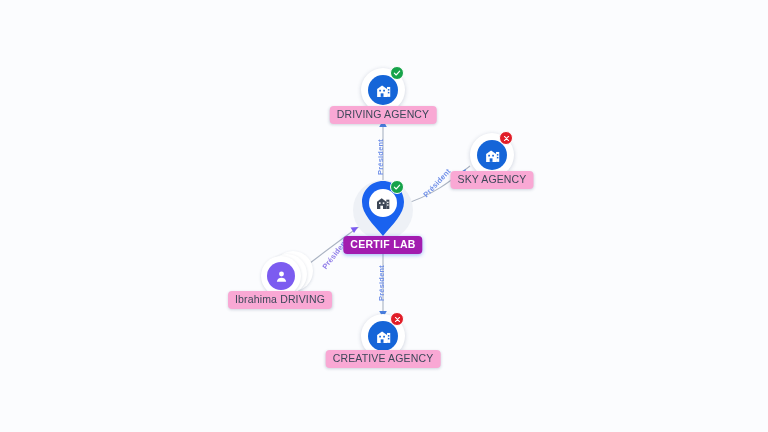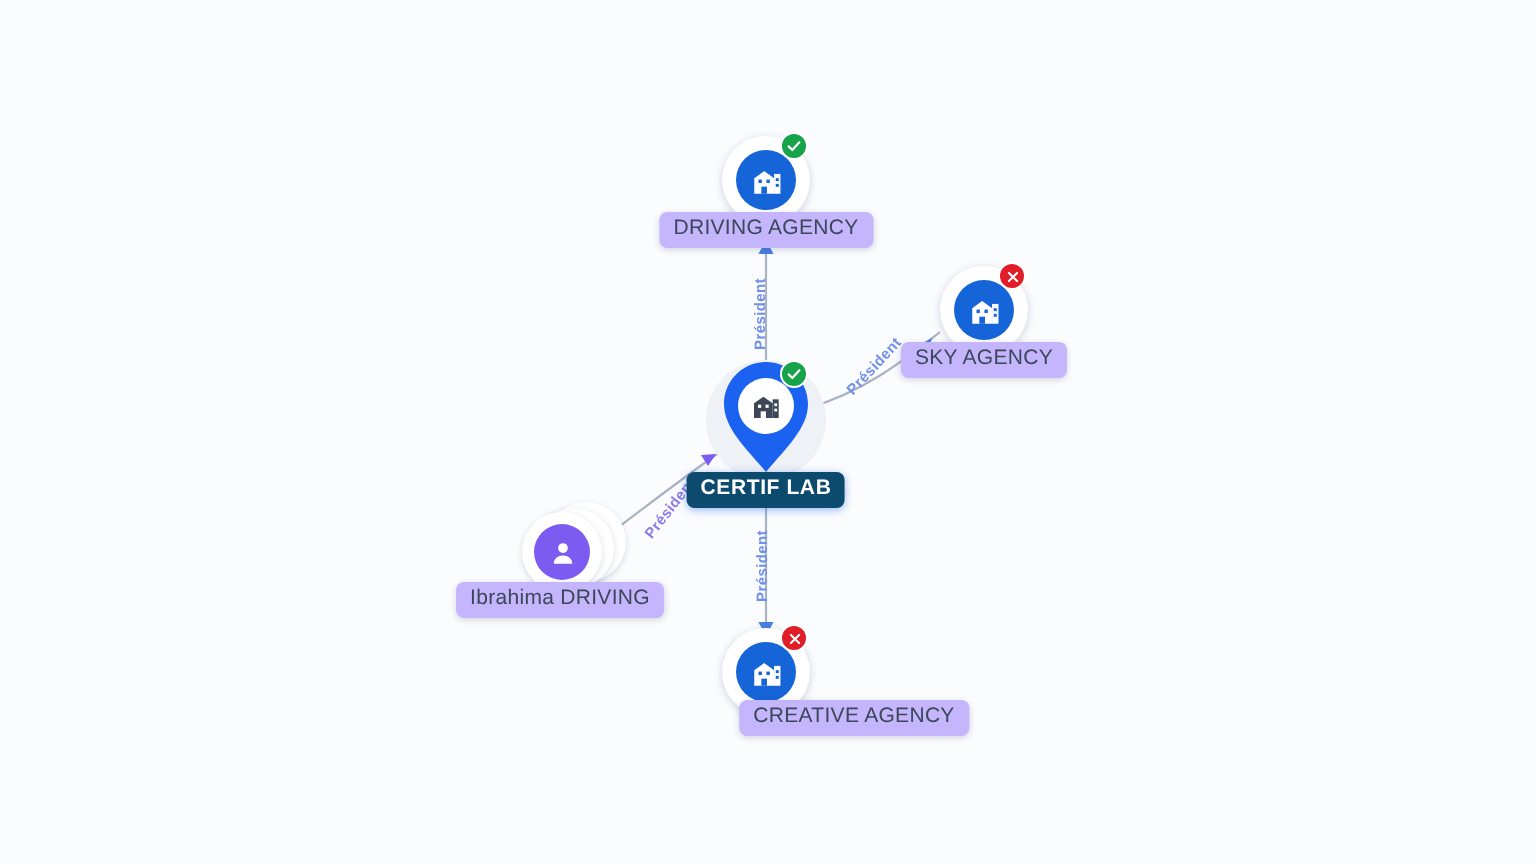--- a/index.html
+++ b/index.html
@@ -105,28 +105,28 @@
   .badge svg { display: block; }
 
   
   .label {
     position: absolute;
     transform: translateX(-50%);
     white-space: nowrap;
     font-size: 10.5px;
     letter-spacing: 0.15px;
     color: #3c4759;
-    background: #c4b5fd;
+    background: #f9a8d4;
     border-radius: 4px;
     padding: 3px 7px 4px 7px;
     box-shadow: 0 1px 3px rgba(40,60,100,0.20);
     line-height: 1.05;
   }
   .label.primary {
-    background: #0c4a6e;
+    background: #a21caf;
     color: #ffffff;
     font-weight: bold;
     letter-spacing: 0.3px;
     box-shadow: 0 1px 4px rgba(26,98,239,0.45);
   }
 
   
   .edge-label {
     position: absolute;
     white-space: nowrap;
@@ -268,15 +268,15 @@
           <rect x="18.2" y="14" width="2.1" height="2.1" fill="#1565d8"></rect>
         </svg>
       </div>
       <div class="badge bad" style="left:29px; top:-2px;">
         <svg width="7" height="7" viewBox="0 0 24 24">
           <path d="M5 5l14 14M19 5L5 19" stroke="#ffffff" stroke-width="3.6" stroke-linecap="round"></path>
         </svg>
       </div>
     </div>
   </div>
-  <div class="label" style="left:383px; top:350px;margin-left:44px;">CREATIVE AGENCY</div>
+  <div class="label" style="left:383px; top:350px;">CREATIVE AGENCY</div>
 
 </div>
 
 </body></html>

